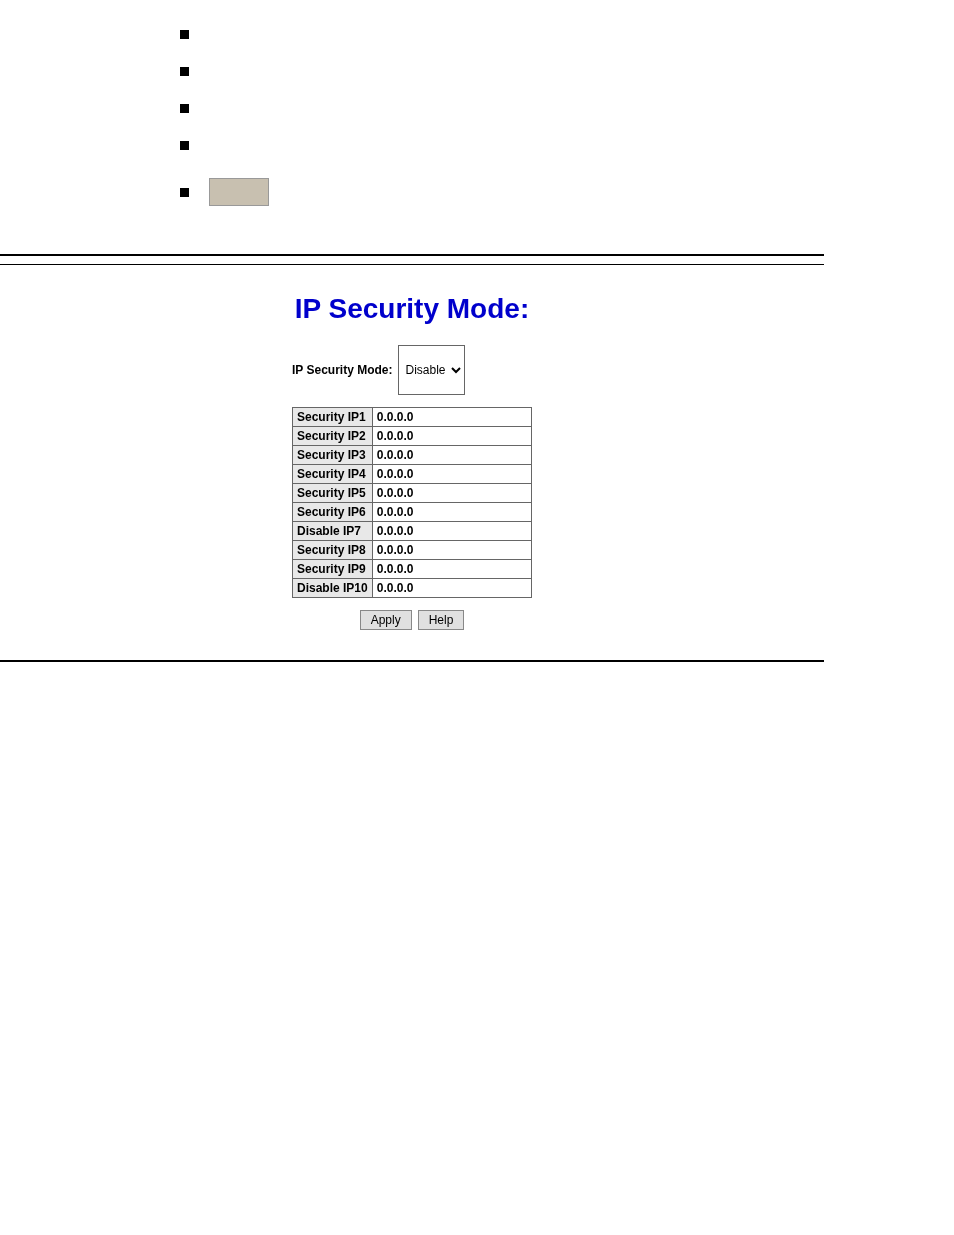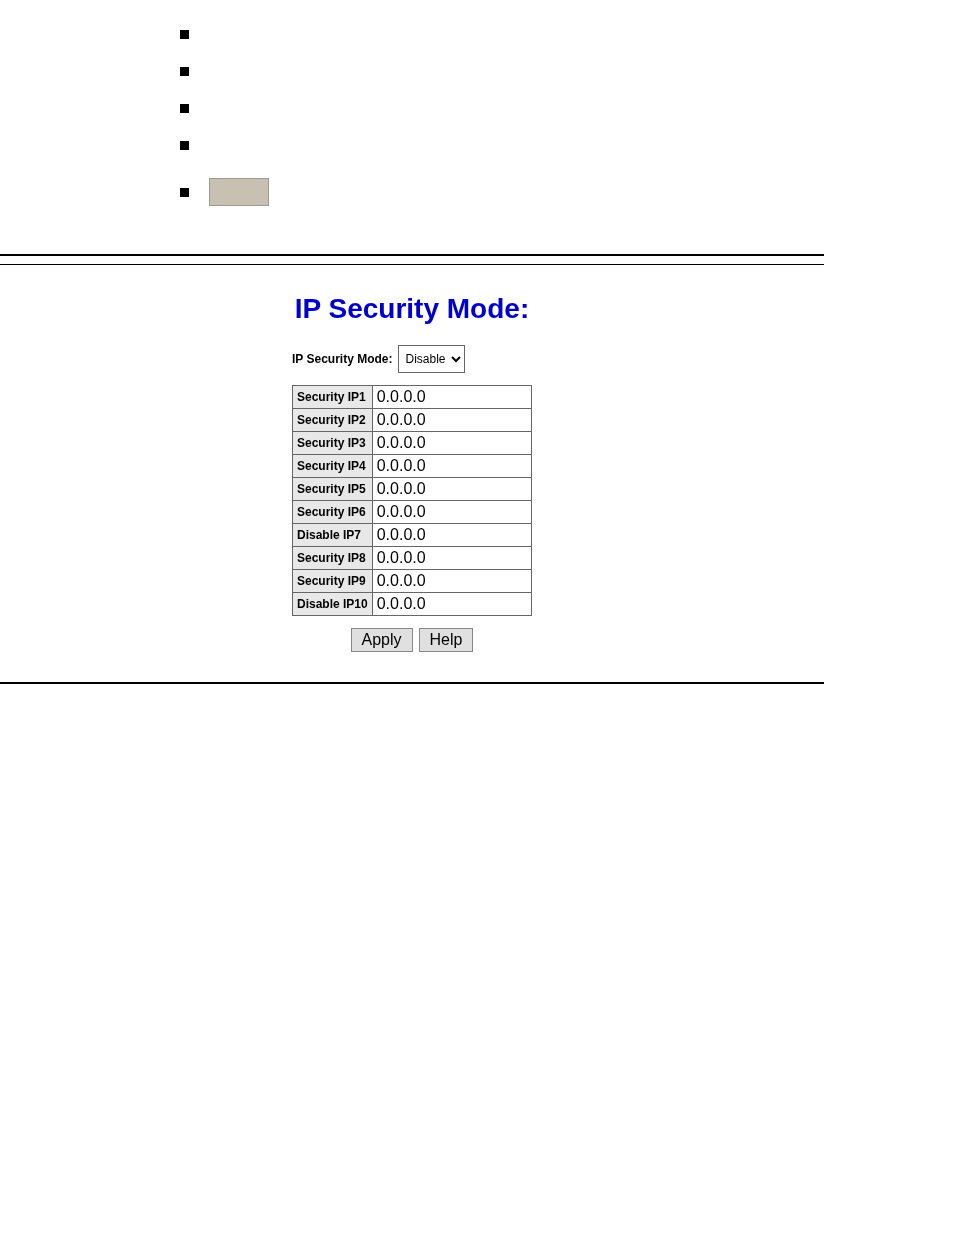--- a/index.html
+++ b/index.html
@@ -111,21 +111,21 @@
 
     .mode-row label {
       margin-right: 6px;
       white-space: nowrap;
     }
 
     .mode-row select {
       font-size: 12px;
       border: 1px solid #666;
       background: #fff;
-      padding: 5px 2px;
+      padding: 16px 2px;
     }
 
     
     .checkbox-area {
       background: #c8d8e8;
       border: 1px solid #aaaaaa;
       padding: 6px 8px;
       margin-bottom: 12px;
     }
 
@@ -169,36 +169,36 @@
 
     .ip-table td:last-child {
       background: #ffffff;
       font-weight: normal;
     }
 
     .ip-input {
       width: 100%;
       border: none;
       background: transparent;
-      font-size: 16px;
+      font-size: 12px;
       outline: none;
       padding: 0;
-      font-weight: normal;
+      font-weight: bold;
     }
 
     
     .buttons-row {
       display: flex;
       justify-content: center;
       gap: 6px;
       margin-top: 4px;
     }
 
     .btn {
-      font-size: 16px;
+      font-size: 12px;
       padding: 2px 10px;
       border: 1px solid #888;
       background: #e0e0e0;
       cursor: pointer;
       font-family: Arial, Helvetica, sans-serif;
     }
 
     .bottom-section {
       padding: 15px 180px;
     }

